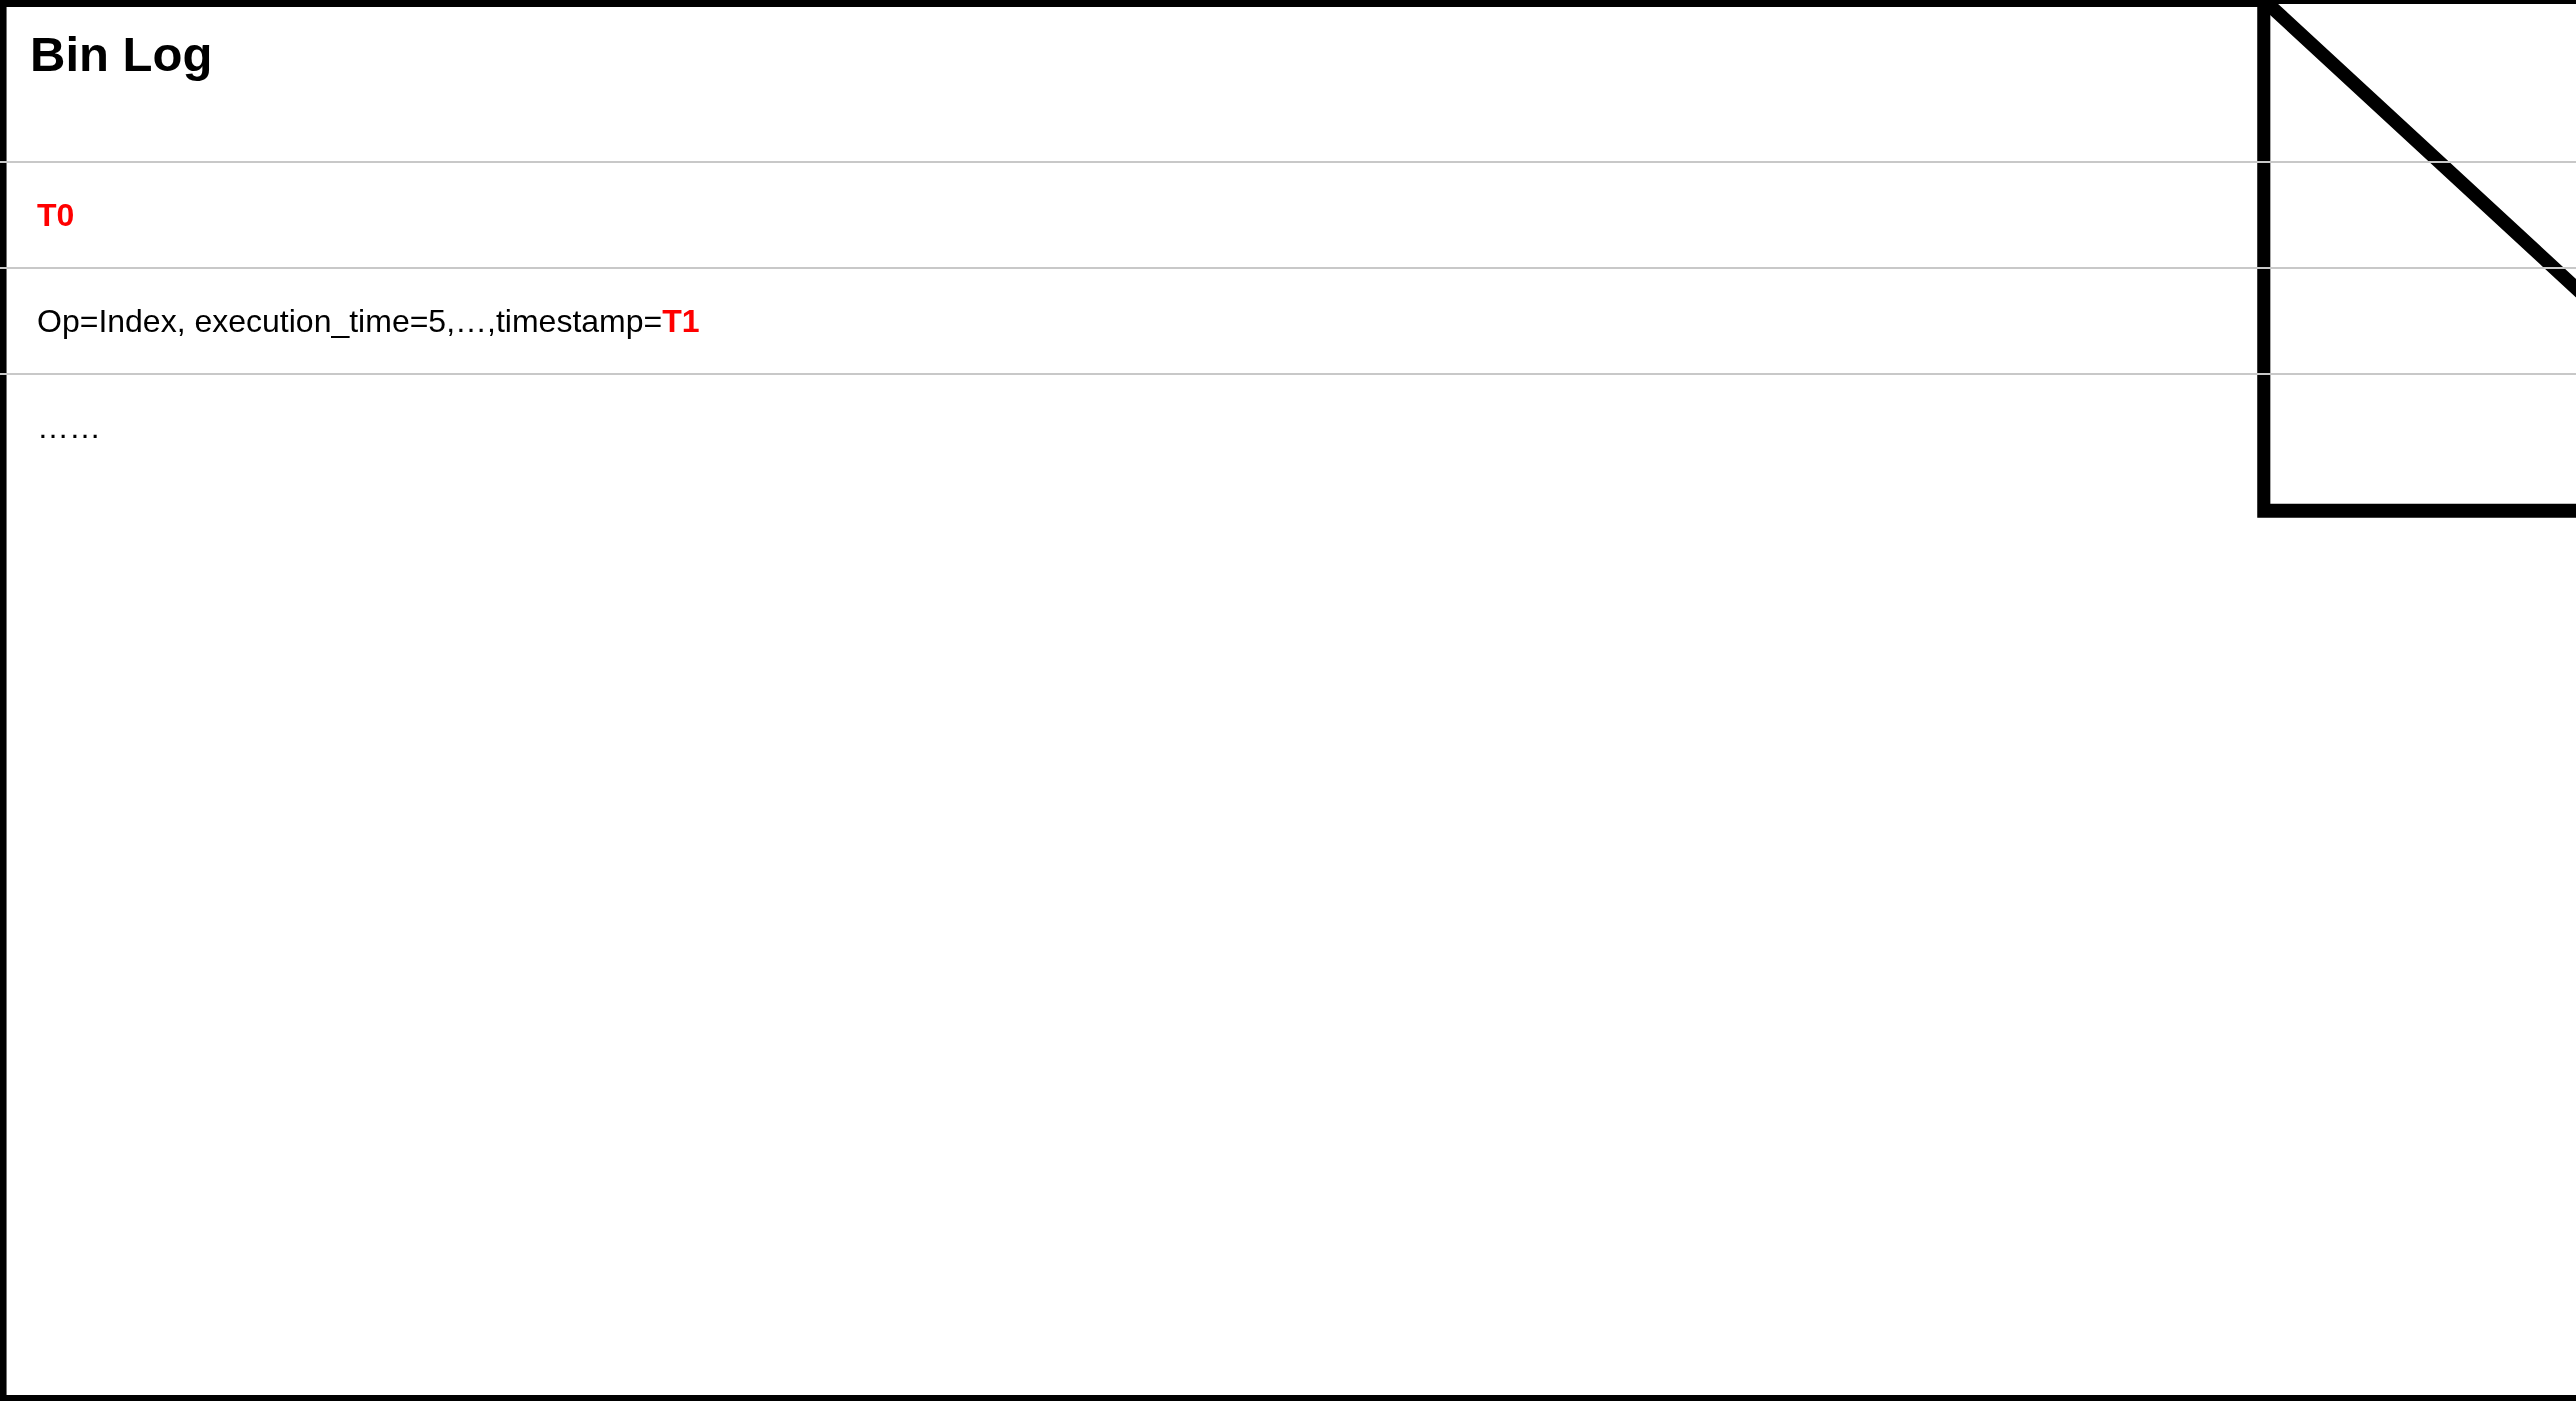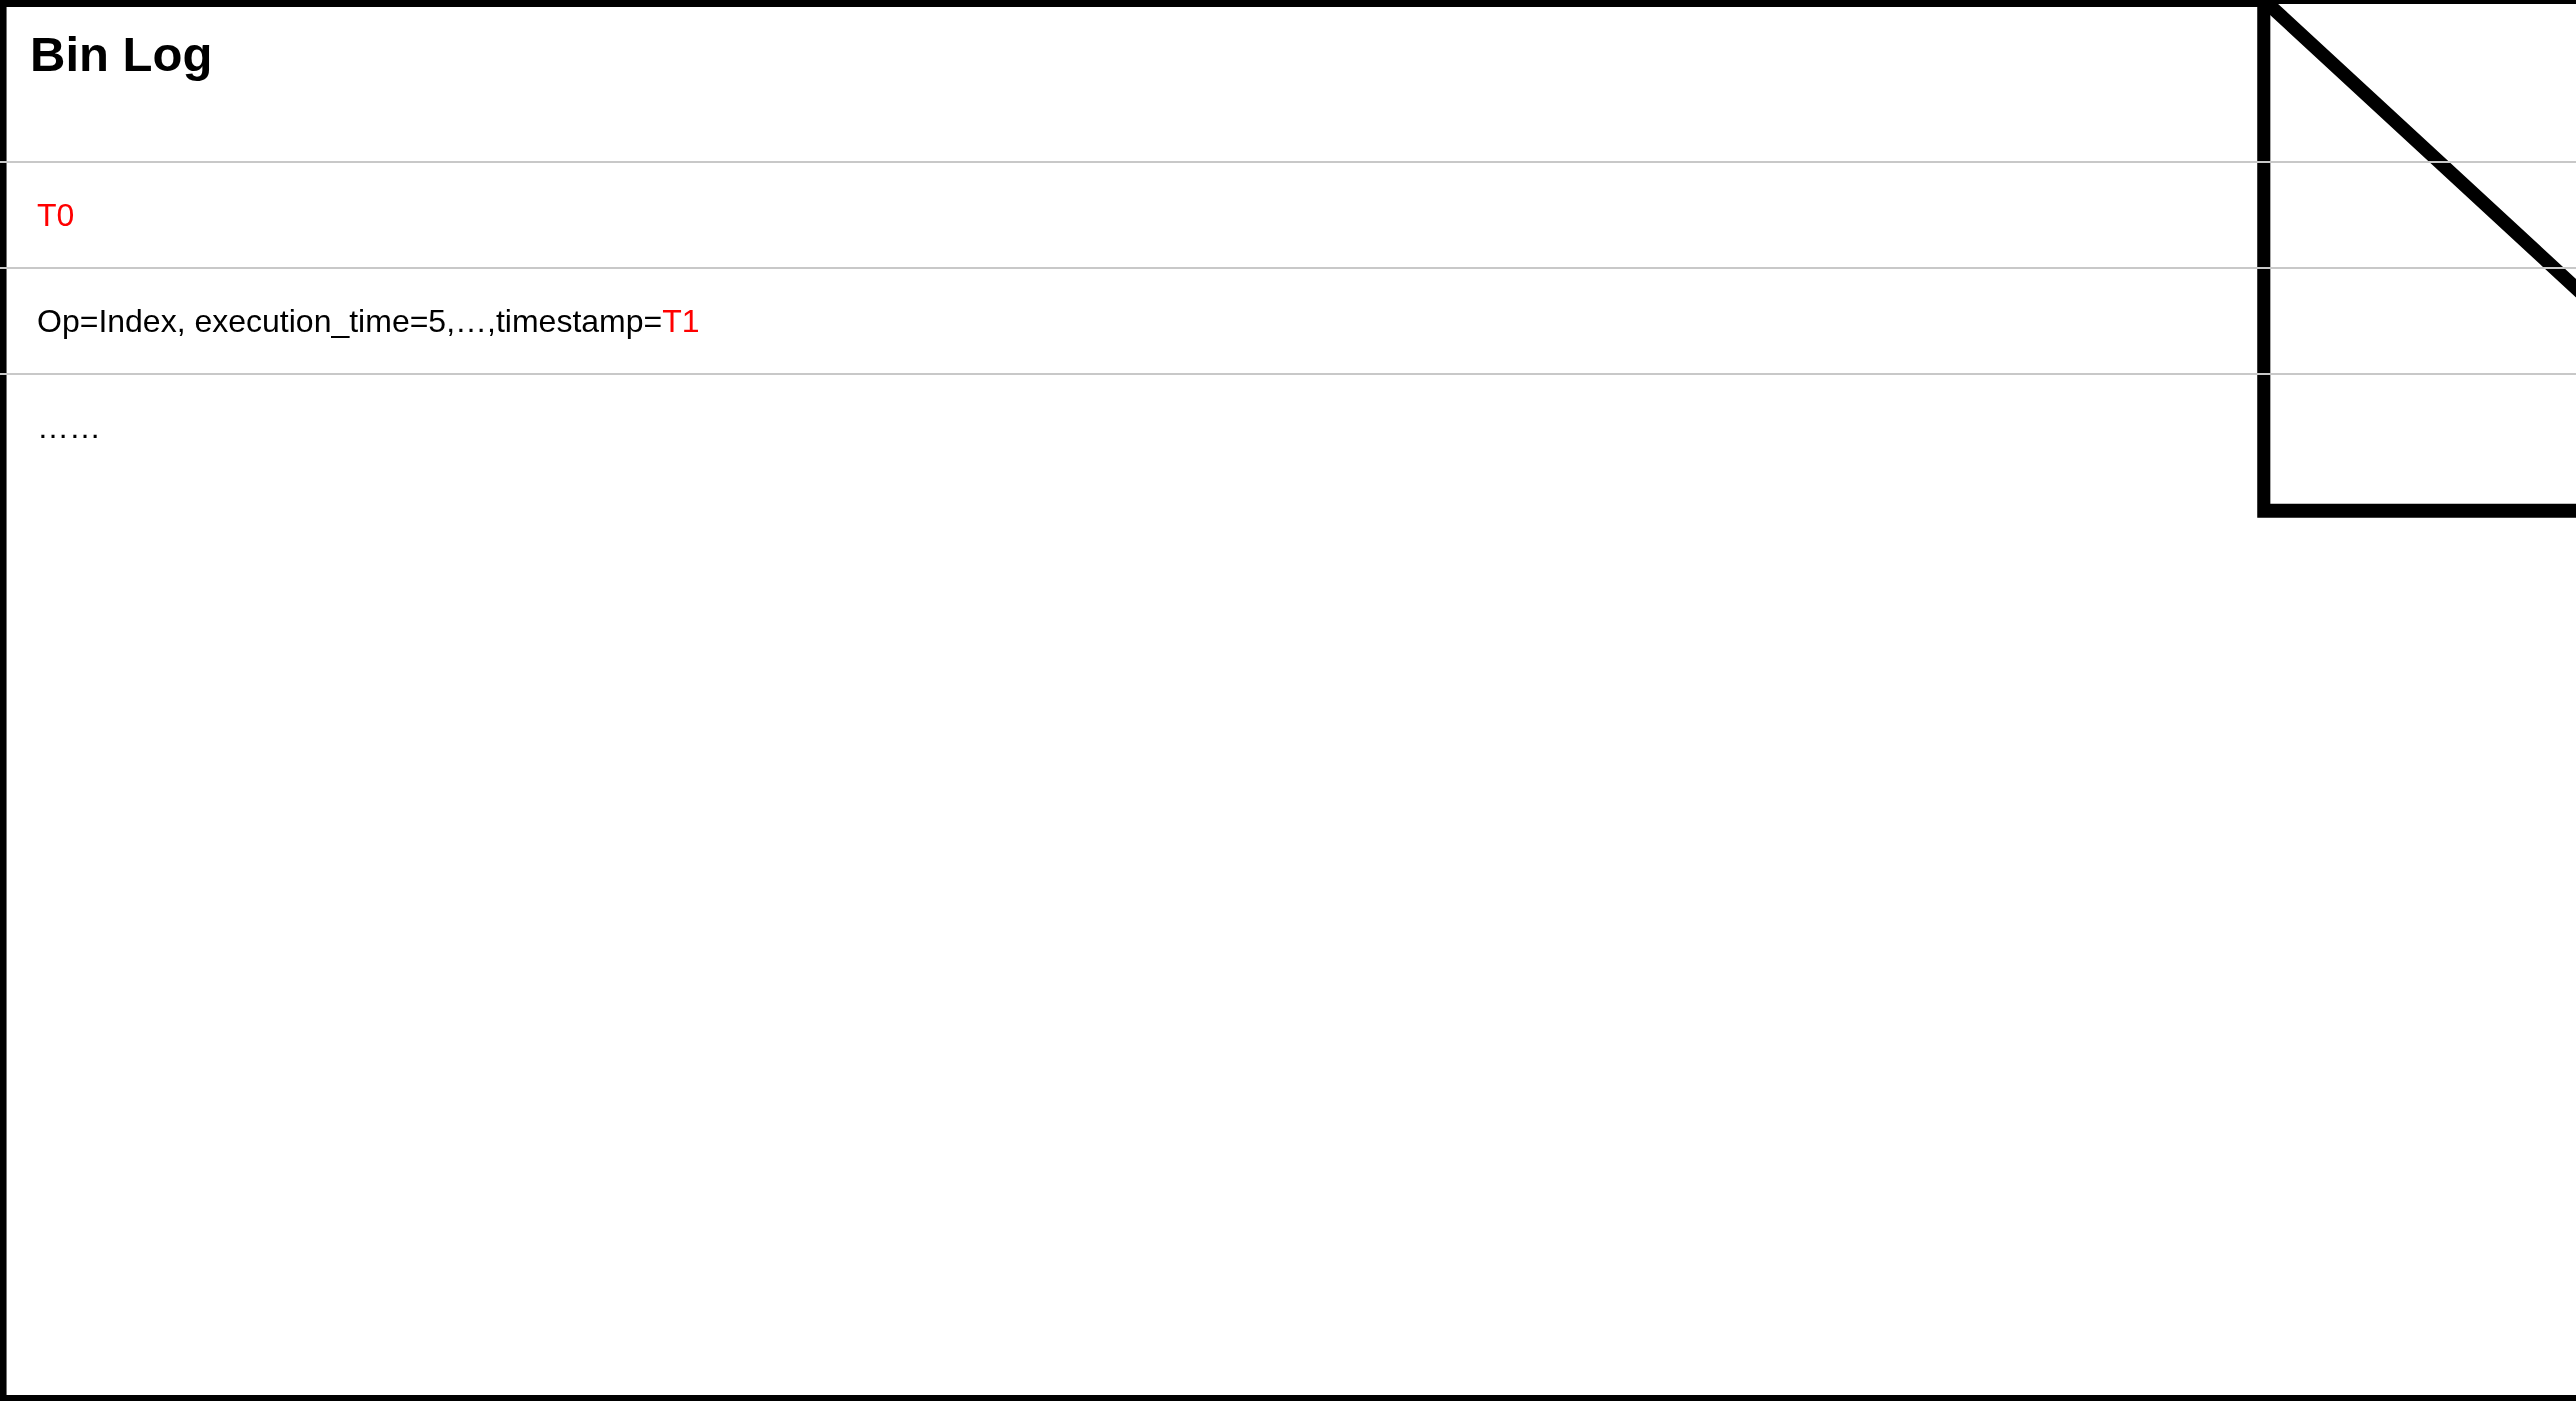--- a/index.html
+++ b/index.html
@@ -29,21 +29,21 @@
   .row {
     box-sizing: border-box;
     display: flex;
     align-items: center;
     color: #000000;
     white-space: nowrap;
   }
 
   .ts {
     color: #ff0000;
-    font-weight: normal;
+    font-weight: bold;
   }
 
   .ellipsis {
     color: #000000;
   }
 
   
   #wal {
     left: 4.1px;
     top: 332px;

